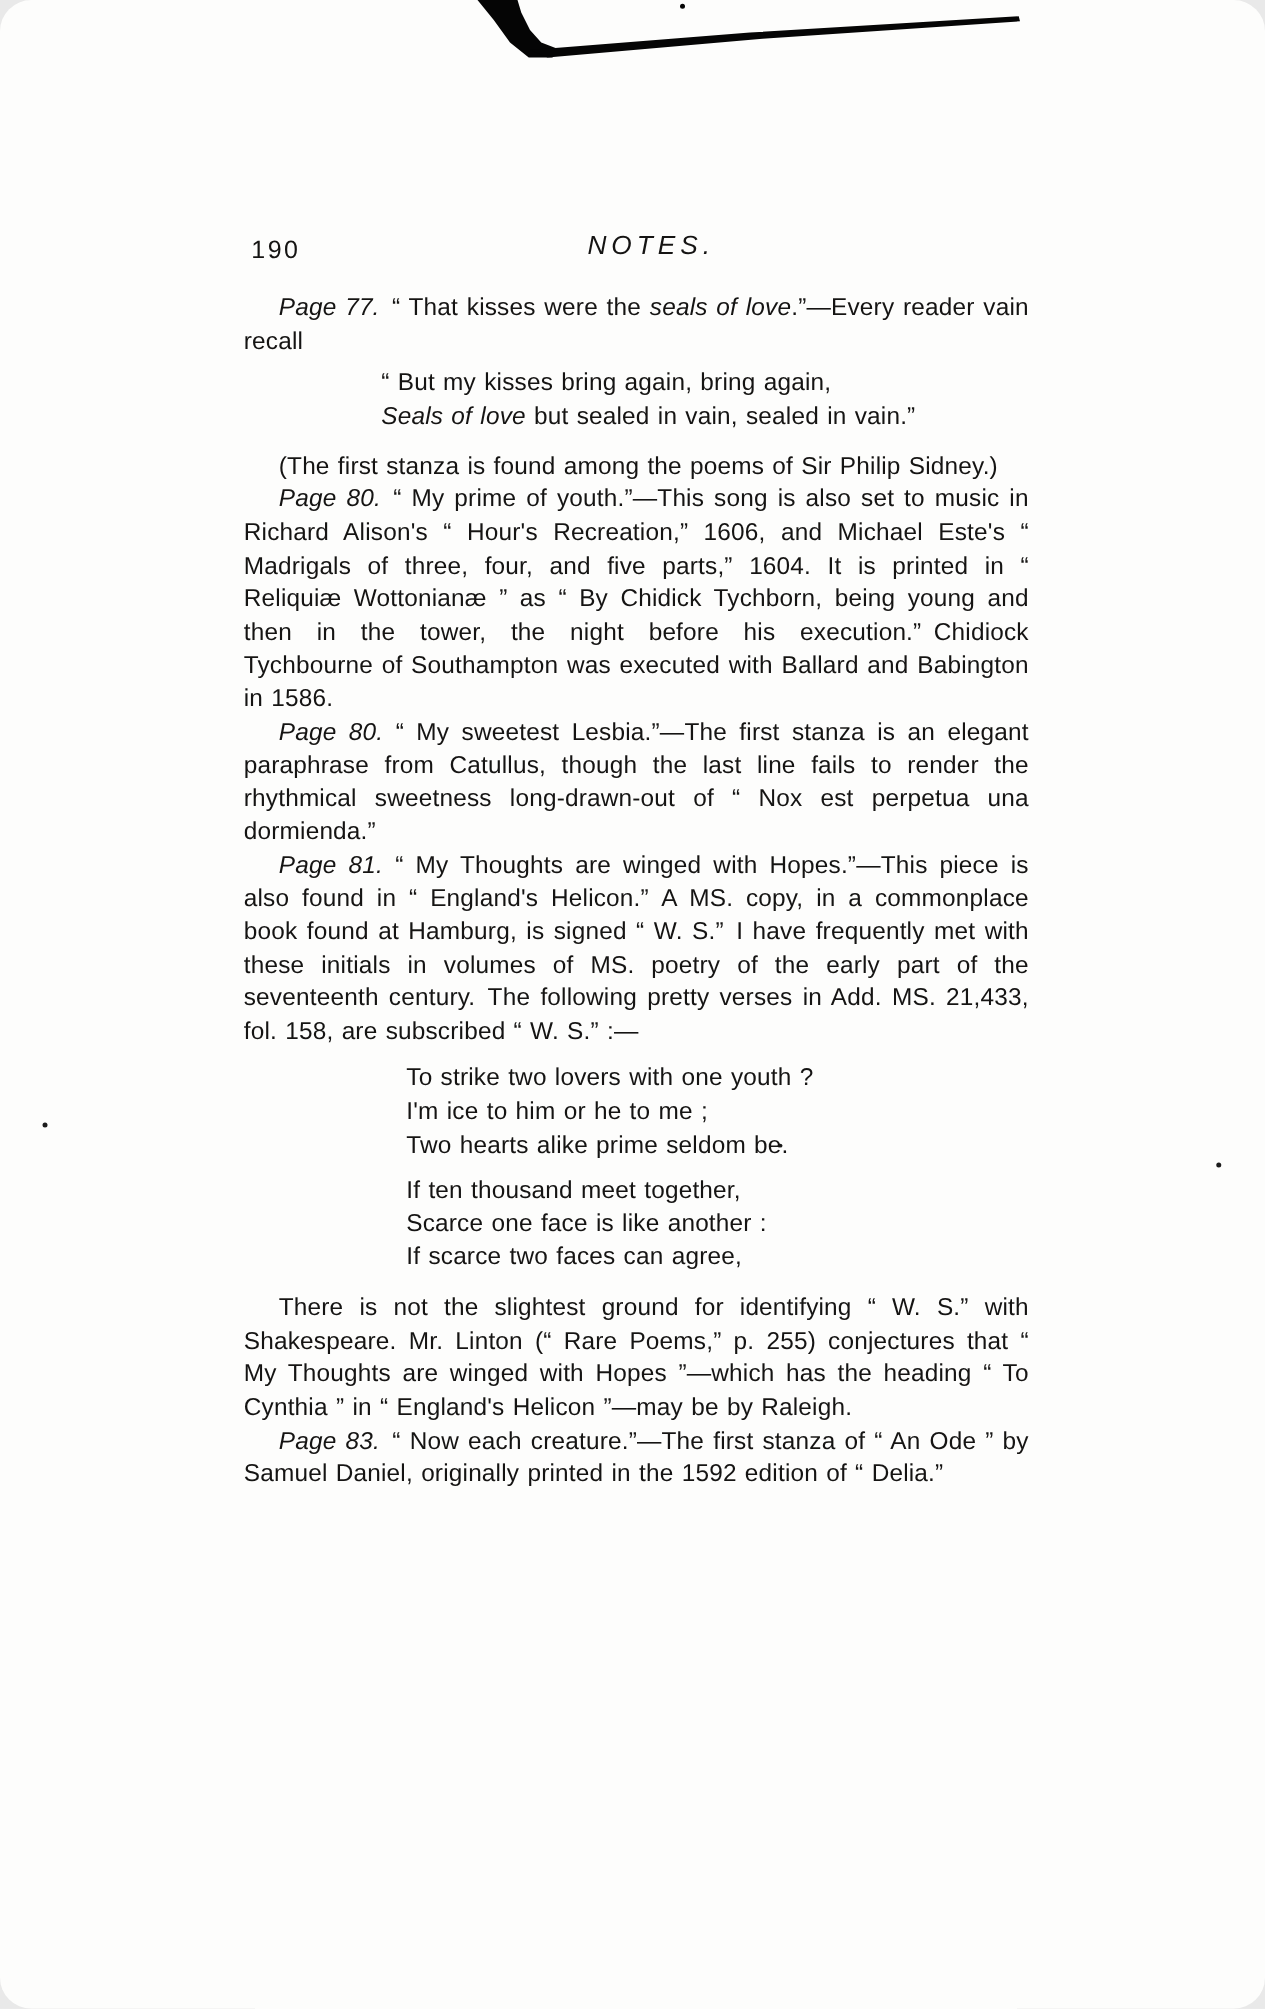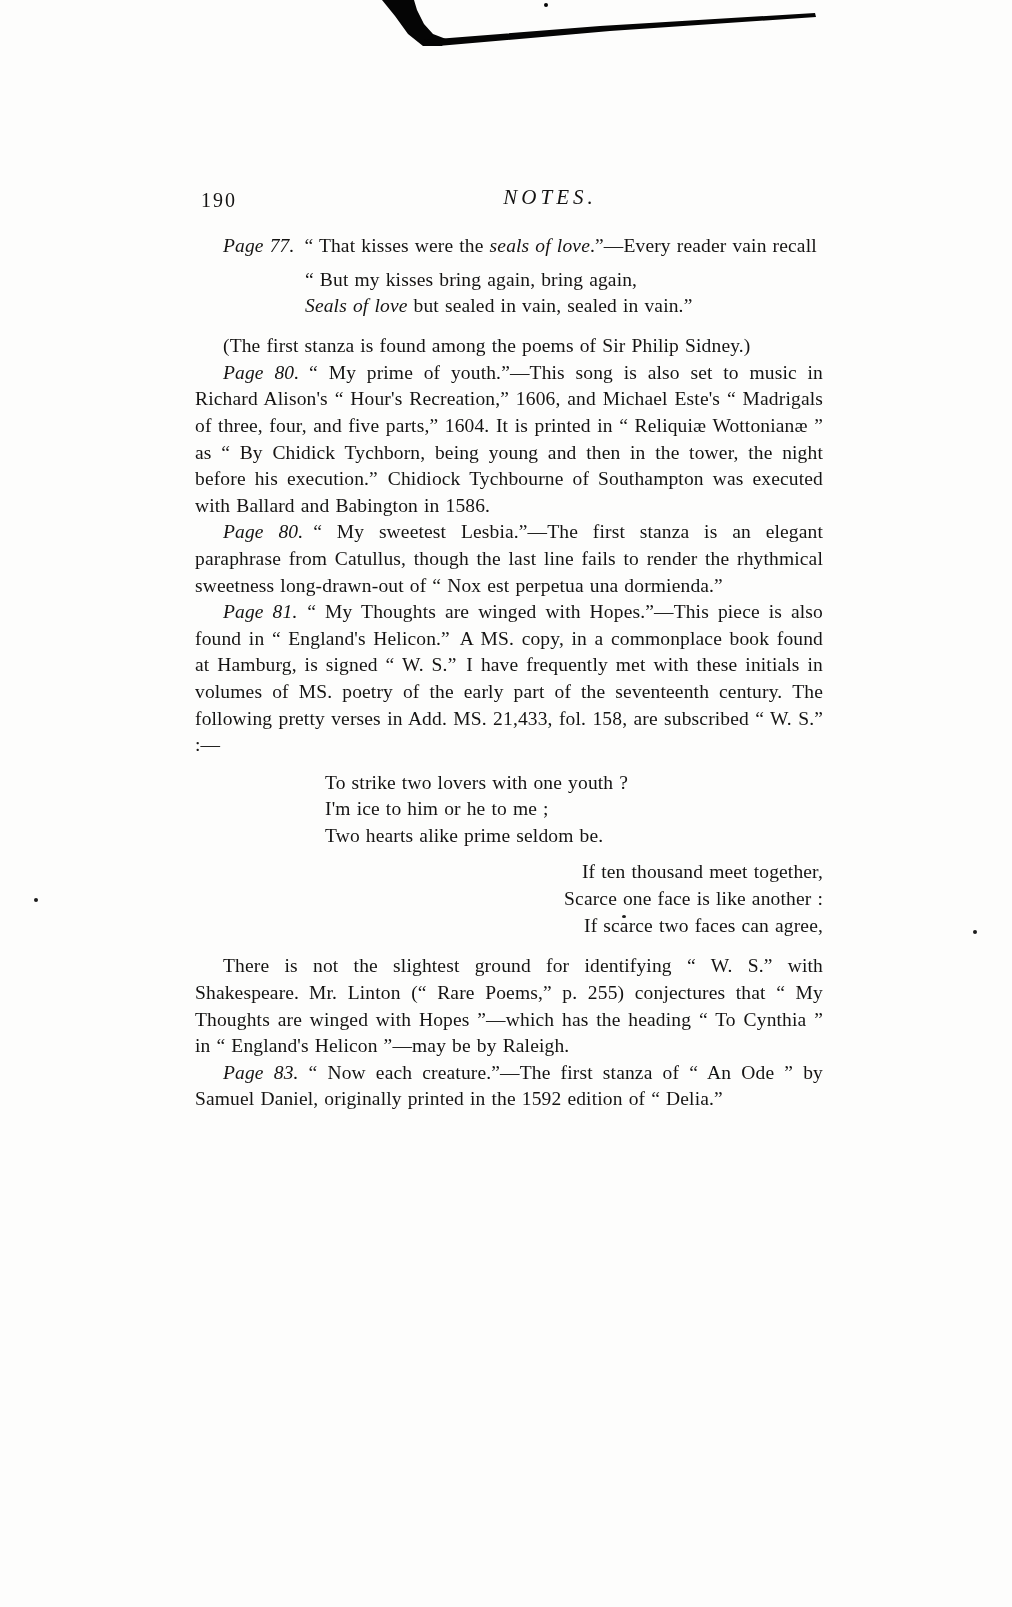--- a/index.html
+++ b/index.html
@@ -1,23 +1,24 @@
 <!DOCTYPE html>
 <html><head>
 <meta charset="utf-8">
 <style>
   html, body { margin:0; padding:0; background:#e9e9e9; }
   .page {
     position:relative;
     width:1012px; height:1607px;
     background:#fdfdfc;
     color:#151413;
-    font-family:Liberation Serif, serif;
+    font-family:Liberation Sans, sans-serif;
     overflow:hidden;
     margin:0 auto;
+    border-radius:25px;
   }
   .artifact { position:absolute; left:0; top:0; }
   .speck { position:absolute; background:#1c1c1c; border-radius:50%; }
   .speck.s1 { left:34px;  top:898px; width:4px; height:4px; }
   .speck.s2 { left:622px; top:915px; width:4px; height:3px; }
   .speck.s3 { left:973px; top:930px; width:4px; height:4px; }
 
   .textblock {
     position:absolute;
     left:195px; top:184px; width:628px;
@@ -27,32 +28,32 @@
     word-spacing:1px;
   }
   .pagehead { position:relative; height:26px; margin-bottom:23px; }
   .pagenum  {
     position:absolute; left:6px; top:3px;
     font-size:20px; letter-spacing:2px;
   }
   .runtitle {
     position:absolute; left:12px; width:100%; top:0;
     text-align:center; font-style:italic;
-    font-size:21px; letter-spacing:4px;padding-left:29px;
+    font-size:21px; letter-spacing:4px;
   }
   .para {
     margin:0;
     text-indent:28px;
     text-align:justify;
   }
   .it { font-style:italic; }
   .verse { line-height:26.8px; }
   .verse1 { margin:7px 0 13px 110px; }
   .verse2 { margin:11px 0 14px 130px; }
-  .stanza + .stanza { margin-top:9px;text-align:right; }
+  .stanza + .stanza { margin-top:9px; }
 </style>
 </head>
 <body>
 
 <div class="page">
 
   <svg class="artifact" width="1012" height="60" viewBox="0 0 1012 60" aria-hidden="true">
     <path d="M382,0 L414,0 L417,10 L424,24 L433,34 L446,39 L442,46 L423,46 L408,34 L395,16 Z" fill="#050505"></path>
     <path d="M424,40 L600,26 L815,13 L816,17 L610,31 L438,46 Z" fill="#050505"></path>
     <circle cx="546" cy="5" r="2" fill="#050505"></circle>

